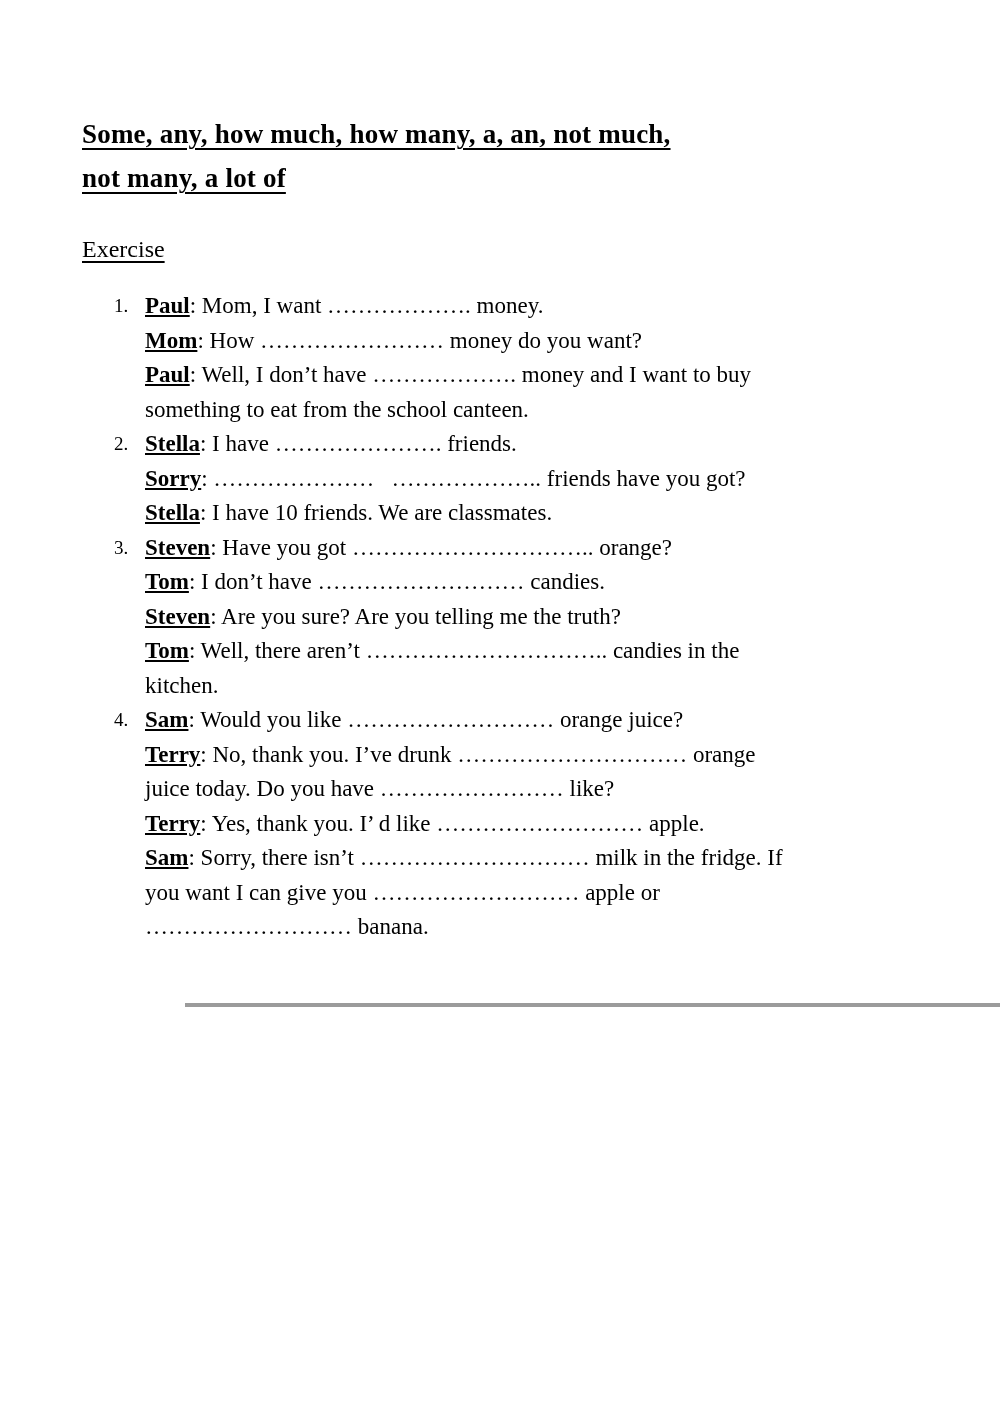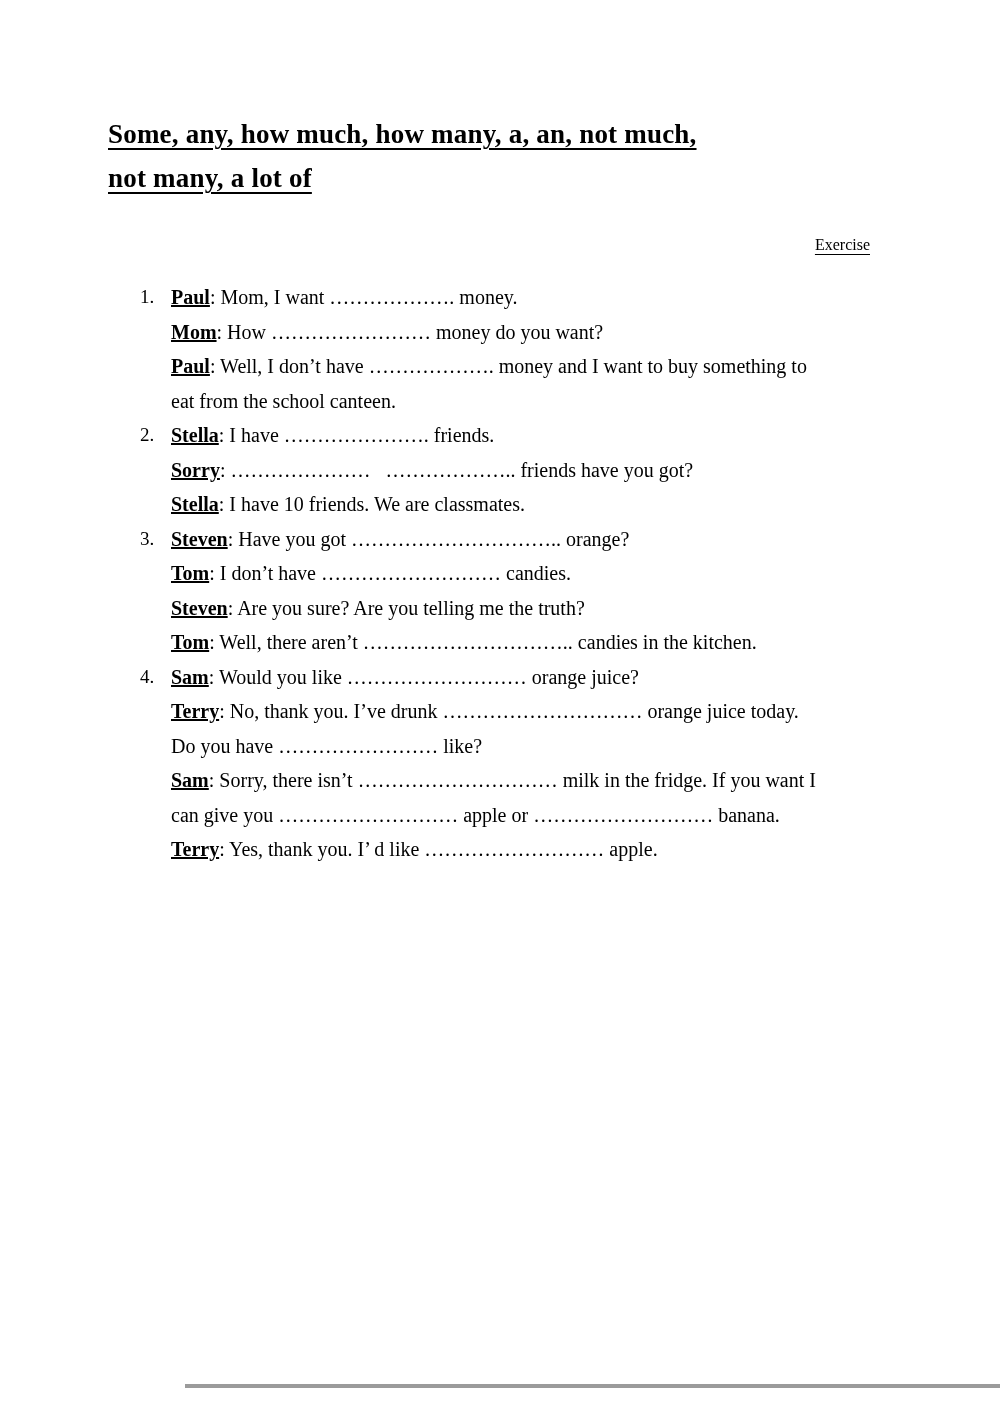--- a/index.html
+++ b/index.html
@@ -11,22 +11,22 @@
     width: 1000px;
     height: 1413px;
     position: relative;
     overflow: hidden;
     font-family: "Liberation Serif", serif;
     color: #000000;
   }
   .page {
     box-sizing: border-box;
     width: 1000px;
-    height: 1388px;
-    padding: 112px 130px 0 108px;
+    height: 1007px;
+    padding: 112px 130px 0 82px;
     position: relative;
   }
   .worksheet-title {
     margin: 0 0 36px 0;
     font-size: 27px;
     font-weight: bold;
     line-height: 44px;
     letter-spacing: 0.2px;
   }
   .title-line {
@@ -34,43 +34,43 @@
     text-decoration: underline;
     text-underline-offset: 5px;
     text-decoration-thickness: 2px;
   }
   .title-line::after {
     content: "\A";
     white-space: pre;
   }
   .exercise-heading {
     margin: 0 0 26px 0;
-    font-size: 16px;
+    font-size: 24px;
     font-weight: normal;
-    text-align: right;
+    text-align: left;
     text-decoration: underline;
     text-underline-offset: 4px;
   }
   .exercise-list {
     width: 720px;
   }
   .exercise-item {
     position: relative;
     padding-left: 63px;
   }
   .item-number {
     position: absolute;
     left: 32px;
     top: 0;
     font-size: 19px;
     line-height: 34.5px;
   }
   .dialogue-line {
     margin: 0;
-    font-size: 20px;
+    font-size: 23px;
     line-height: 34.5px;
   }
   .speaker {
     font-weight: bold;
     text-decoration: underline;
   }
   .dialogue-text {
     white-space: pre-wrap;
   }
   .page-edge-artifact {
@@ -118,21 +118,21 @@
           <p class="dialogue-line"><span class="speaker">Tom</span><span class="dialogue-text">: I don’t have ……………………… candies.</span></p>
           <p class="dialogue-line"><span class="speaker">Steven</span><span class="dialogue-text">: Are you sure? Are you telling me the truth?</span></p>
           <p class="dialogue-line"><span class="speaker">Tom</span><span class="dialogue-text">: Well, there aren’t ………………………….. candies in the kitchen.</span></p>
         </div>
       </div>
       <div class="exercise-item">
         <span class="item-number">4.</span>
         <div class="exercise-content">
           <p class="dialogue-line"><span class="speaker">Sam</span><span class="dialogue-text">: Would you like ……………………… orange juice?</span></p>
           <p class="dialogue-line"><span class="speaker">Terry</span><span class="dialogue-text">: No, thank you. I’ve drunk ………………………… orange juice today. Do you have …………………… like?</span></p>
+          <p class="dialogue-line"><span class="speaker">Terry</span><span class="dialogue-text">: Yes, thank you. I’ d like ……………………… apple.</span></p>
           <p class="dialogue-line"><span class="speaker">Sam</span><span class="dialogue-text">: Sorry, there isn’t ………………………… milk in the fridge. If you want I can give you ……………………… apple or ……………………… banana.</span></p>
-          <p class="dialogue-line"><span class="speaker">Terry</span><span class="dialogue-text">: Yes, thank you. I’ d like ……………………… apple.</span></p>
         </div>
       </div>
     </div>
 
   <div class="page-edge-artifact"></div>
 
 </div>
 
 </body></html>

